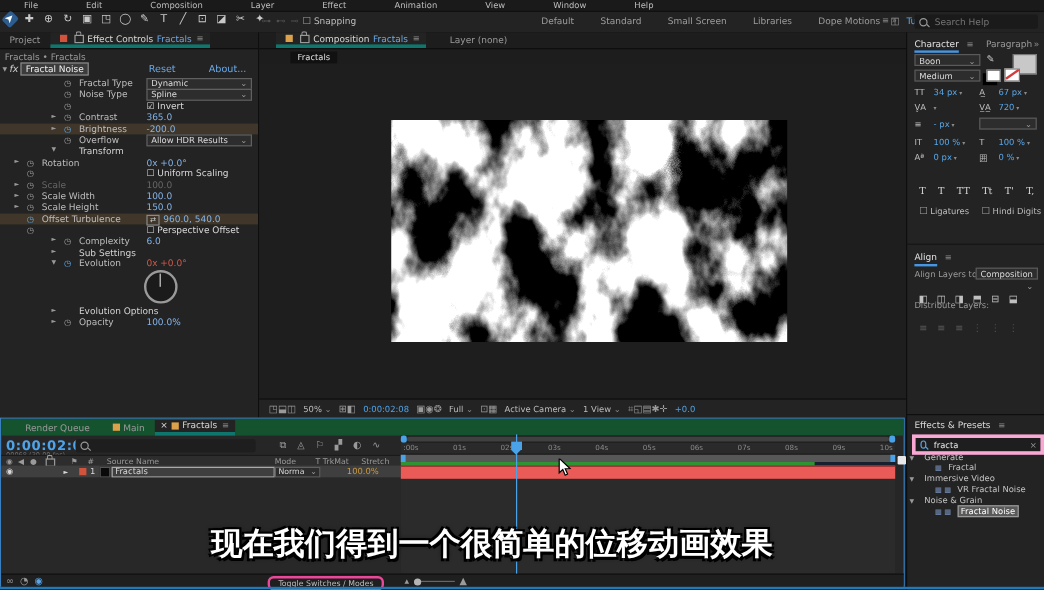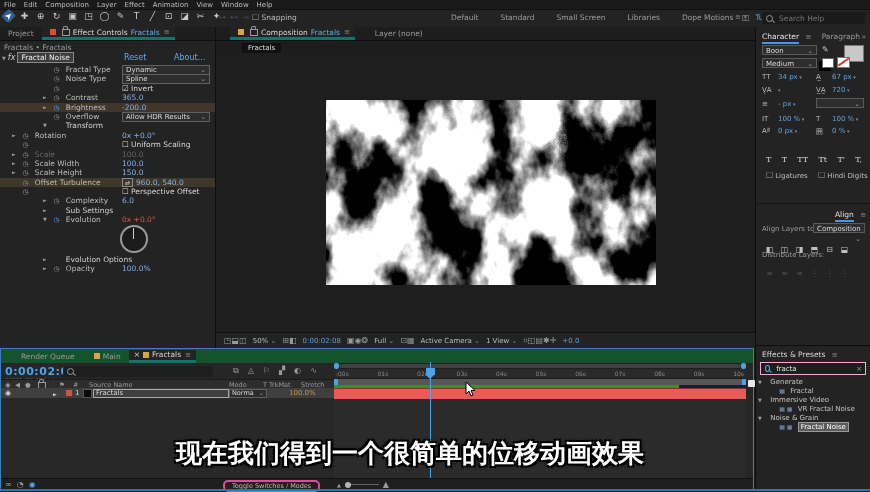--- a/index.html
+++ b/index.html
@@ -4,21 +4,21 @@
 <style>
   html,body{margin:0;padding:0;background:#000;}
   #app{position:relative;width:870px;height:492px;background:#1d1d1d;overflow:hidden;
        font-family:"DejaVu Sans","Liberation Sans",sans-serif;color:#c3c3c3;
        -webkit-font-smoothing:antialiased;}
   .abs{position:absolute;}
 
   
   #menubar{left:0;top:0;width:870px;height:9px;background:#1a1a1a;display:flex;align-items:center;
            font-size:7px;color:#bdbdbd;border-bottom:1px solid #101010;}
-  #menubar span{padding:0 4px;}
+  #menubar span{padding:0 20px;}
 
   
   #toolbar{left:0;top:10px;width:870px;height:17px;background:#232323;border-bottom:1px solid #0e0e0e;}
   #tools{position:absolute;left:3px;top:1px;display:flex;gap:5px;align-items:center;font-size:9px;color:#c9c9c9;}
   #tools .tool{display:inline-block;width:11px;text-align:center;}
   #tools .tool.active{color:#fff;background:#2d5c8f;border-radius:2px;transform:rotate(-45deg);}
   #dimtools{position:absolute;left:218px;top:3px;display:flex;gap:4px;font-size:8px;color:#4e4e4e;}
   #snapwrap{position:absolute;left:252px;top:3px;font-size:7.5px;color:#bdbdbd;}
   #snapwrap .cb{font-size:8px;color:#a0a0a0;}
   #workspaces{position:absolute;left:440px;top:3px;display:flex;gap:0;font-size:7.5px;color:#9d9d9d;}
@@ -156,21 +156,21 @@
   #tl-bottom .lefticons .blue{color:#58a6e8;}
   #toggle-pill{position:absolute;left:222px;top:1px;border:2px solid #ec4899;border-radius:5px;padding:0 7px;color:#bdbdbd;font-size:6.5px;line-height:8px;}
   #zoomslider{position:absolute;left:336px;top:1px;display:flex;align-items:center;gap:4px;color:#9a9a9a;}
   #zoomslider .track{width:34px;height:1px;background:#666;position:relative;}
   #zoomslider .knob{position:absolute;left:0px;top:-2.5px;width:6px;height:6px;border-radius:50%;background:#b5b5b5;}
   #zoomslider .mtn-s{font-size:5px;} #zoomslider .mtn-b{font-size:8px;}
 
   
   #fxp{left:755px;top:345px;width:115px;height:147px;background:#232323;border-left:1px solid #0e0e0e;border-top:1px solid #0e0e0e;}
   #fxp-head{position:absolute;left:6px;top:4px;font-size:7.5px;color:#d8d8d8;width:102px;}
-  #fxp-search{position:absolute;left:4px;top:16px;width:104px;height:11px;background:#1e1e1e;border:1px solid #f9a8d4;
+  #fxp-search{position:absolute;left:4px;top:16px;width:104px;height:11px;background:#1e1e1e;border:3px solid #f9a8d4;
               display:flex;align-items:center;}
   #fxp-search input{background:transparent;border:none;outline:none;color:#e8e8e8;font-size:7px;width:78px;font-family:inherit;}
   #fxp-search .x{color:#9a9a9a;font-size:7px;margin-left:auto;margin-right:3px;}
   #fxtree{position:absolute;left:2px;top:31px;width:110px;}
   .fx-item{height:9px;line-height:9px;font-size:7px;color:#c3c3c3;white-space:nowrap;}
   .fx-item .tw{display:inline-block;width:7px;font-size:5px;color:#9a9a9a;}
   .fx-item .ic{color:#7f9ac8;font-size:6px;margin-right:3px;}
   .fx-item.item{padding-left:12px;}
   .fx-item.sel .tx{background:#5a5a5a;border:1px solid #9a9a9a;color:#fff;padding:0 2px;}
 
@@ -493,21 +493,21 @@
         <span>T,</span>
       </div>
     <div class="ckrow" style="left:10px;top:144px;">
       <span class="cb">☐</span><span>Ligatures</span>
     </div>
     <div class="ckrow" style="left:62px;top:144px;">
       <span class="cb">☐</span><span>Hindi Digits</span>
     </div>
 
     <div id="align-divider"></div>
-    <div class="rp-tabs" style="top:183px;text-align:right;">
+    <div class="rp-tabs" style="top:183px;">
       <span class="on">Align</span>
       <span class="pmenu">≡</span>
     </div>
     <span class="chlab" style="left:6px;top:198px;">Align Layers to:</span>
     <div class="fieldbox" style="left:57px;top:196px;width:52px;">Composition</div>
     <div class="abs" style="left:6px;top:210px;">
       
     <span class="alico">◧</span><span class="alico">◫</span><span class="alico">◨</span><span class="alico">⬒</span><span class="alico">⊟</span><span class="alico">⬓</span></div>
     <span class="chlab" style="left:6px;top:224px;">Distribute Layers:</span>
     <div class="abs" style="left:6px;top:234px;">

